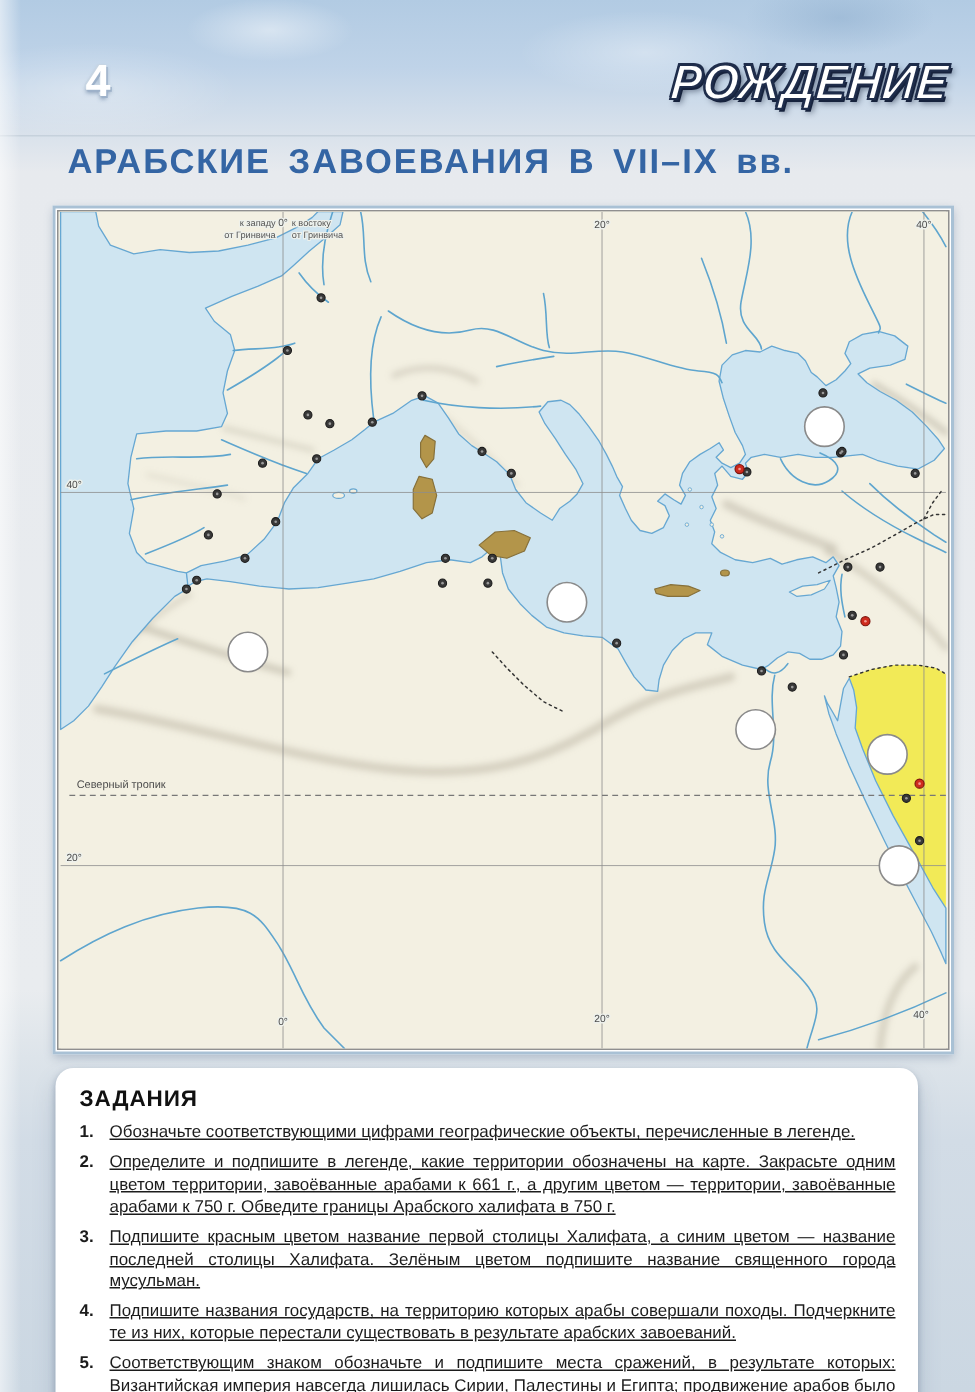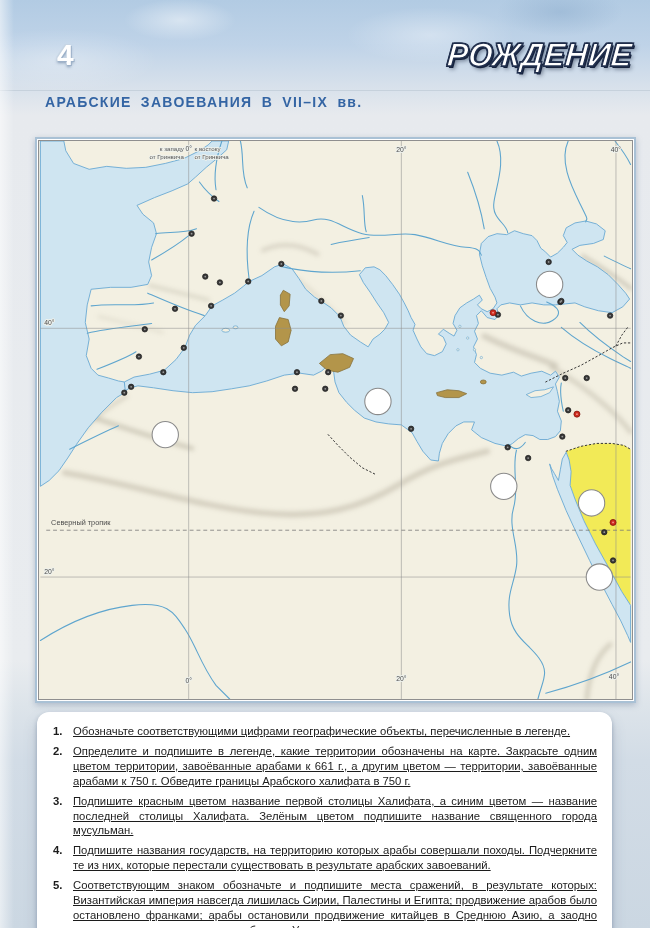--- a/index.html
+++ b/index.html
@@ -19,21 +19,21 @@
   .page::after{content:"";position:absolute;left:0;top:0;width:14px;height:928px;
     background:linear-gradient(90deg,rgba(255,255,255,.55),rgba(255,255,255,0));}
 
   .page-num{position:absolute;left:57px;top:38px;font-size:30px;font-weight:bold;color:#fff;
     text-shadow:1px 1px 0 #9db1c9,-1px -1px 0 #c7d5e3,0 2px 3px rgba(110,135,165,.8);}
   .series{position:absolute;right:16px;top:36px;font-size:31px;font-weight:bold;font-style:italic;
     color:#fff;letter-spacing:.5px;transform:skewX(-5deg) scaleY(1.06);transform-origin:right top;
     -webkit-text-stroke:1.2px #1f2d4b;
     text-shadow:1px 1px 0 #1f2d4b,-1px 1px 0 #1f2d4b,1px -1px 0 #1f2d4b,-1px -1px 0 #1f2d4b,
       2px 2px 0 #17233d,3px 3px 4px rgba(15,25,50,.55);}
-  .map-title{position:absolute;left:45px;top:94px;margin:0;font-size:14px;font-weight:bold;
+  .map-title{position:absolute;left:45px;top:94px;margin:0;font-size:23px;font-weight:bold;
     color:#3465a4;letter-spacing:1.3px;word-spacing:4px;}
 
   .map-frame{position:absolute;left:35px;top:137px;background:#fff;border:2px solid #a9c1d5;
     padding:1px;box-shadow:0 2px 6px rgba(100,120,150,.4);}
   .map-frame svg{display:block;border:1px solid #8f8f8f;background:#f3f0e2;}
 
   .tasks{position:absolute;left:37px;top:712px;width:546px;background:#fff;border-radius:12px;
     padding:12px 15px 12px 14px;box-shadow:0 2px 4px rgba(90,110,140,.45),0 8px 14px rgba(90,110,140,.25);}
   .tasks h2{margin:0 0 7px 2px;font-size:15px;letter-spacing:.6px;color:#111;}
   .task{display:flex;margin:0 0 5px 0;font-size:11.3px;line-height:1.32;color:#1c1c1c;}
@@ -258,20 +258,21 @@
         <circle cx="346" cy="267" r="13.5"></circle>
         <circle cx="128" cy="301" r="13.5"></circle>
         <circle cx="475" cy="354" r="13.5"></circle>
         <circle cx="565" cy="371" r="13.5"></circle>
         <circle cx="573" cy="447" r="13.5"></circle>
       </g>
     </svg>
   </div>
 
   <section class="tasks">
+    <h2>ЗАДАНИЯ</h2>
     <div class="task">
       <span class="num">1.</span>
       <span class="txt">Обозначьте соответствующими цифрами географические объекты, перечисленные в легенде.</span>
     </div>
     <div class="task">
       <span class="num">2.</span>
       <span class="txt">Определите и подпишите в легенде, какие территории обозначены на карте. Закрасьте одним цветом территории, завоёванные арабами к 661 г., а другим цветом — территории, завоёванные арабами к 750 г. Обведите границы Арабского халифата в 750 г.</span>
     </div>
     <div class="task">
       <span class="num">3.</span>

